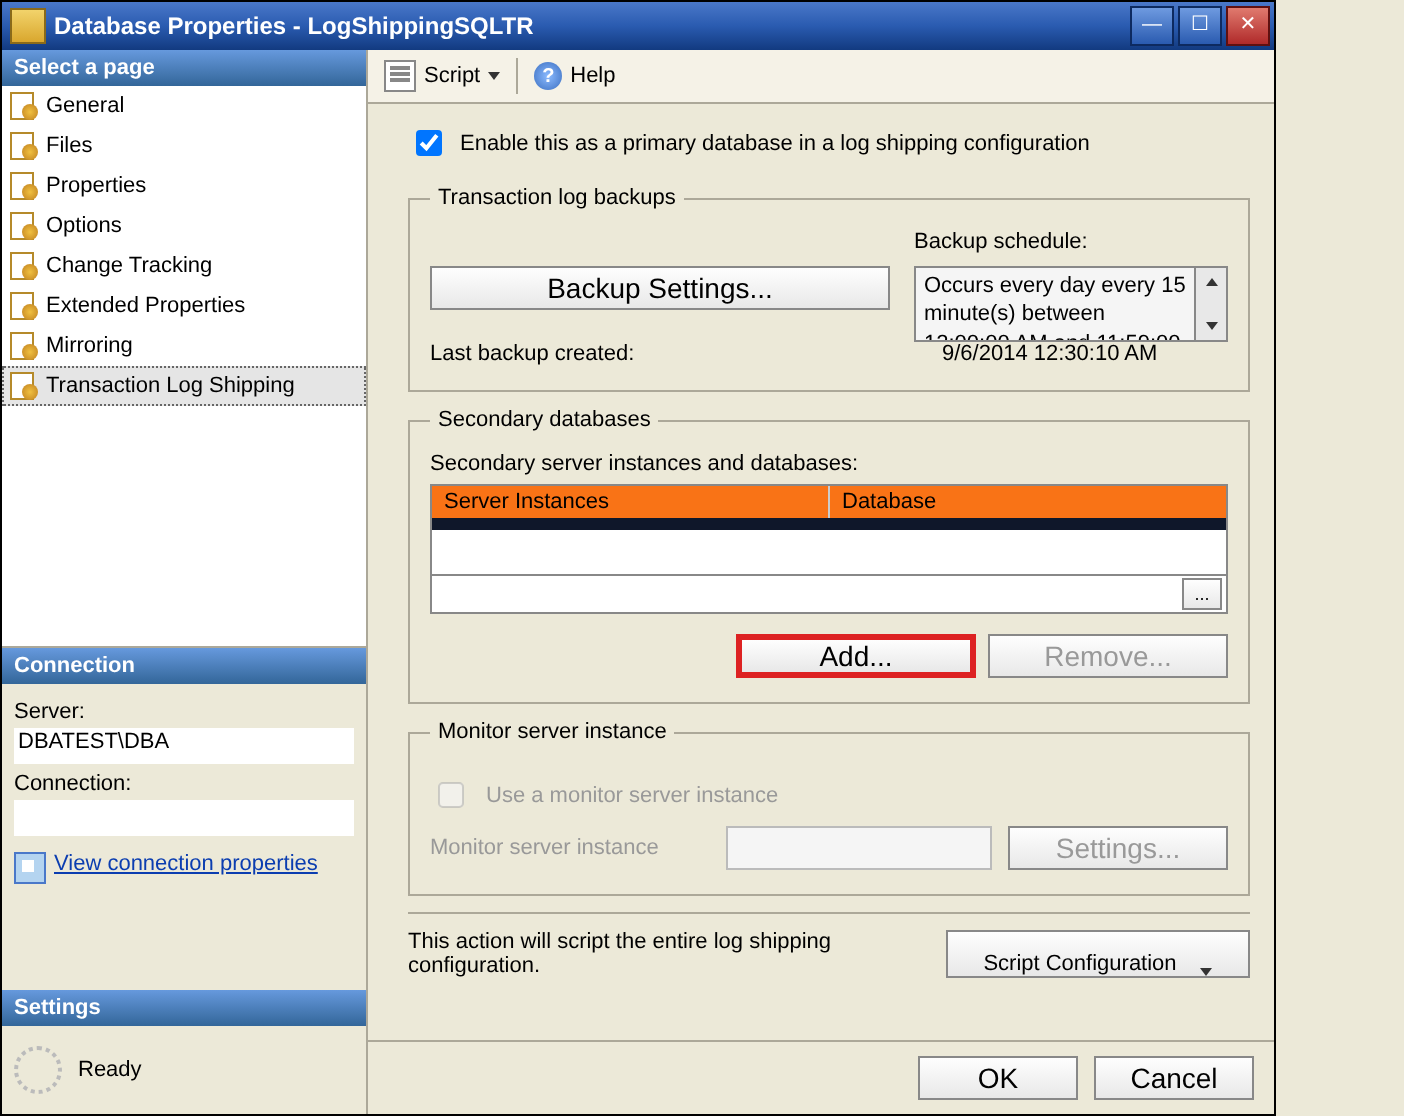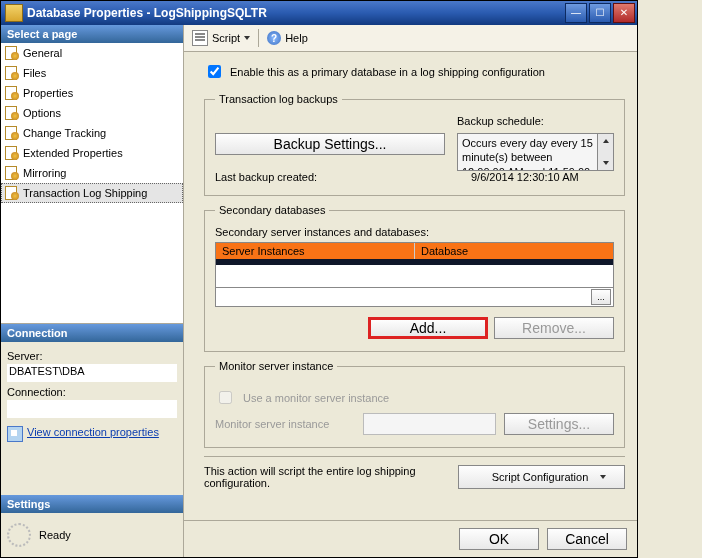--- a/index.html
+++ b/index.html
@@ -277,21 +277,21 @@
   .inputbox.disabled{
     flex:1;height:20px;border:1px solid #bbb;background:#f5f5f5;
   }
   .script-row{
     display:flex;align-items:center;gap:12px;border-top:1px solid #aca899;padding-top:8px;margin-top:6px;
   }
   .script-row .note{flex:1;}
   .script-config{
     width:150px;height:22px;
     border:1px solid #888;background:linear-gradient(to bottom,#fefefe,#e8e8e8);
-    display:flex;align-items:center;justify-content:center;gap:6px;padding-left:15px;
+    display:flex;align-items:flex-end;justify-content:center;gap:6px;
   }
   .script-config .dd{
     width:0;height:0;border-left:3px solid transparent;border-right:3px solid transparent;border-top:4px solid #333;margin-left:6px;
   }
   
   .footer{
     height:36px;border-top:1px solid #aca899;
     display:flex;justify-content:flex-end;align-items:center;gap:8px;padding:0 10px;
     background:#ece9d8;
   }

